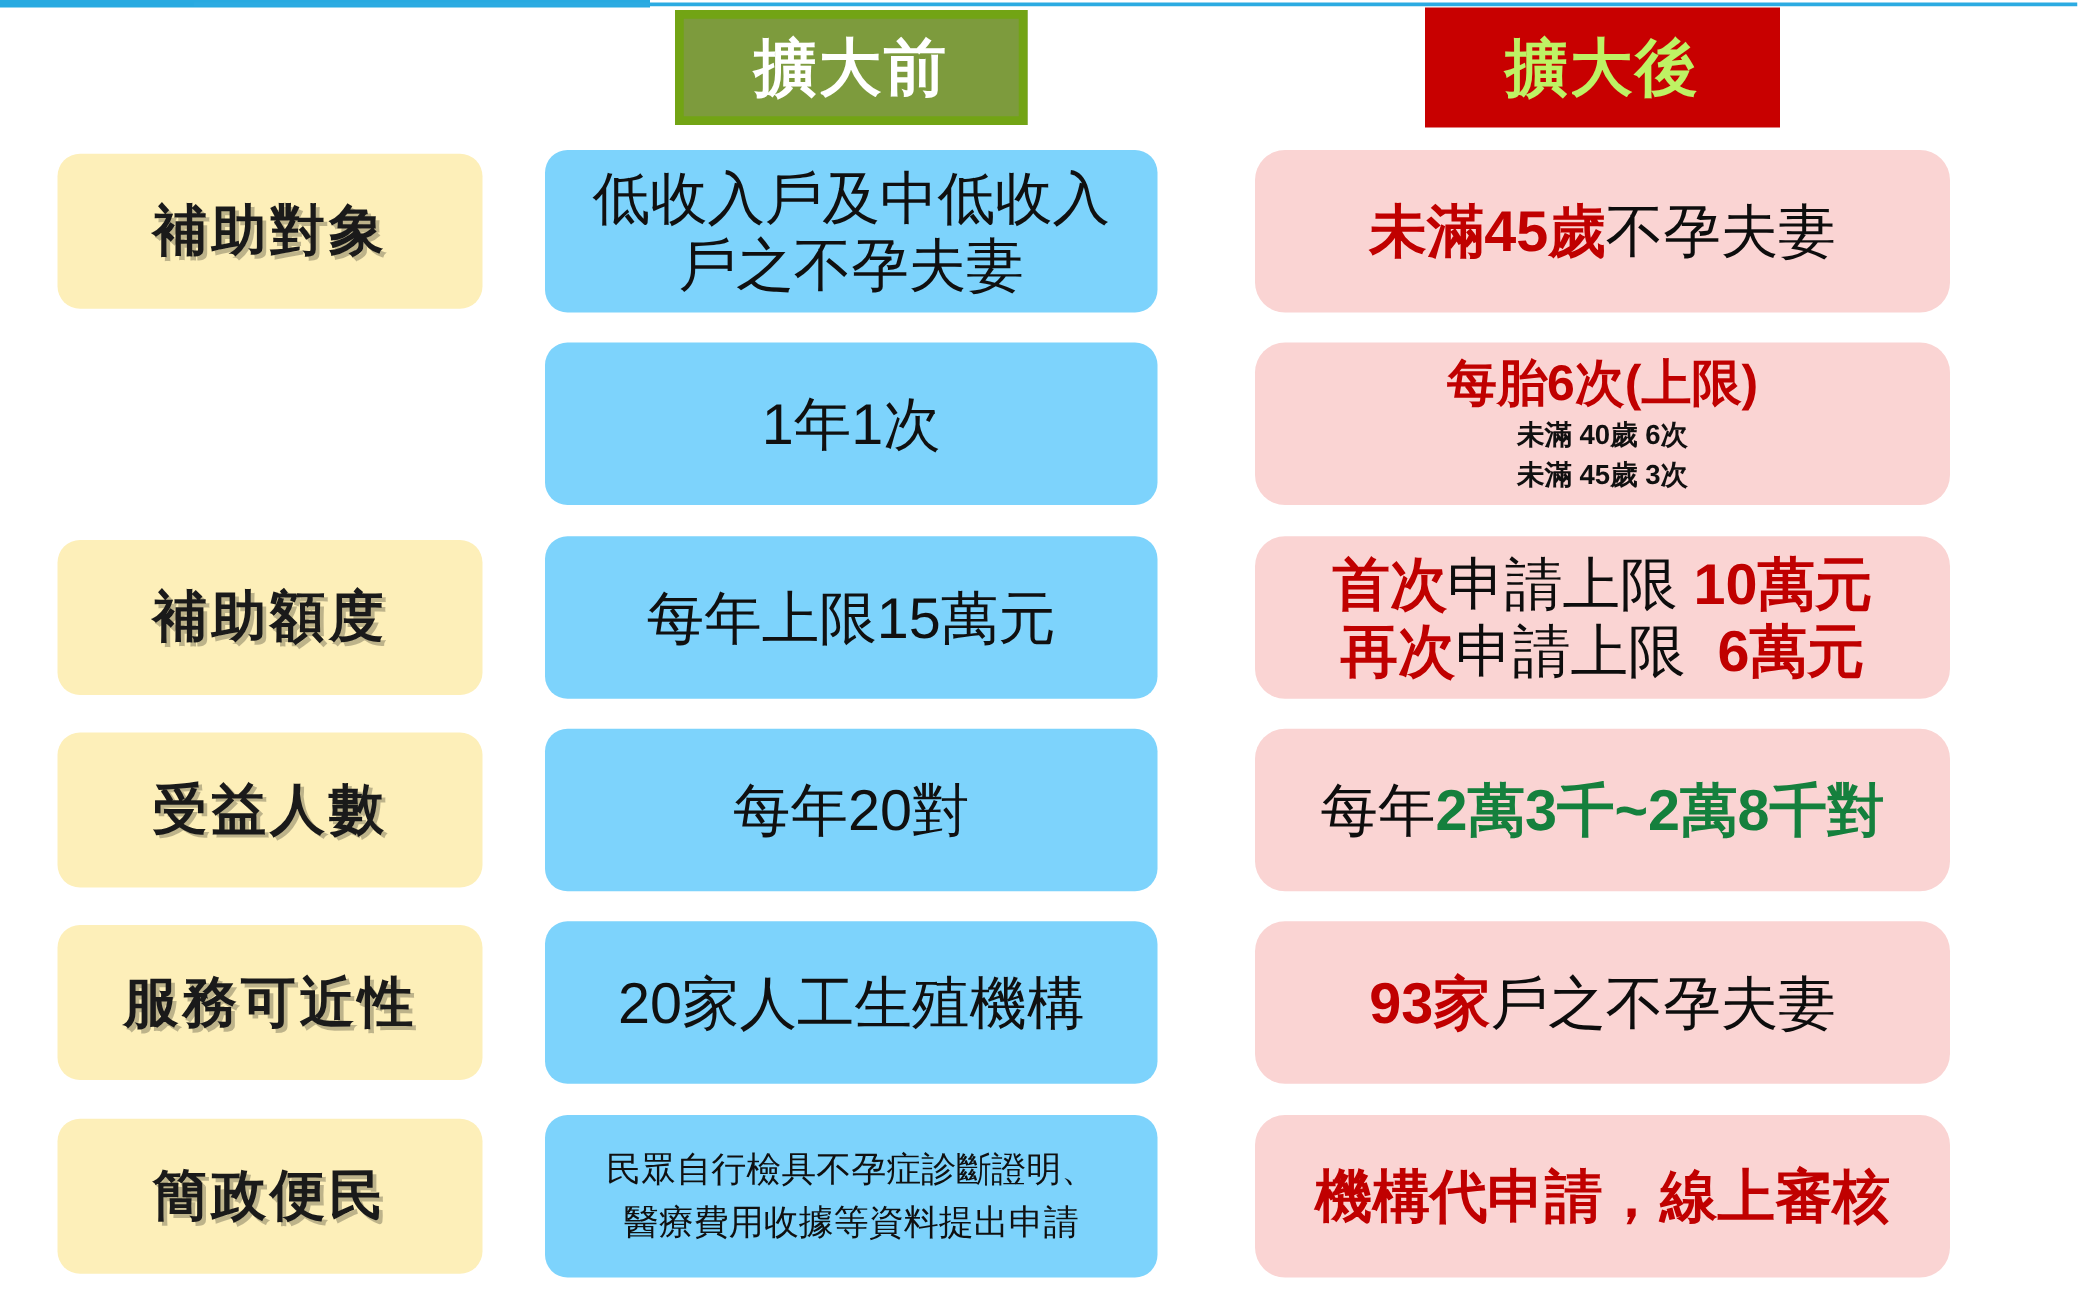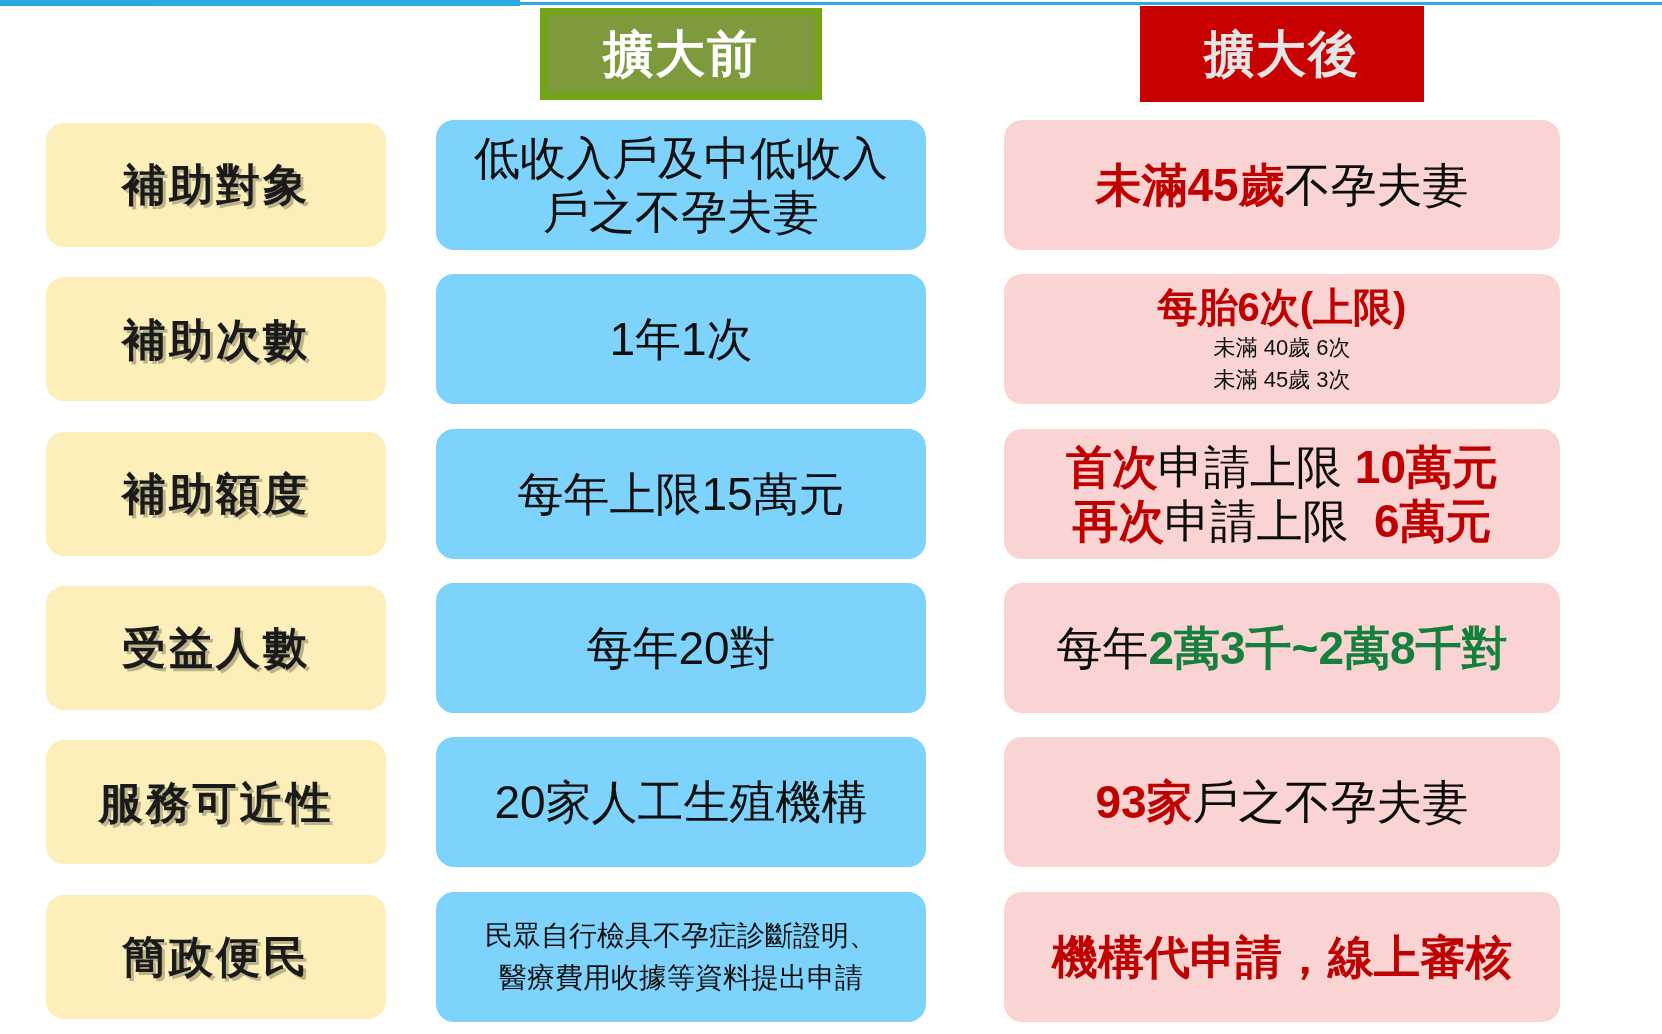--- a/index.html
+++ b/index.html
@@ -35,21 +35,21 @@
     line-height:1;
   }
   .hdr-after{
     grid-column:6;grid-row:1;
     align-self:center;justify-self:center;
     width:284px;height:96px;
     background:#c80000;
     display:flex;align-items:center;justify-content:center;
   }
   .hdr-after span{
-    color:#e5e5e5;font-size:50px;font-weight:bold;letter-spacing:2px;
+    color:#bef264;font-size:50px;font-weight:bold;letter-spacing:2px;
     line-height:1;
   }
 
   .cell{
     display:flex;align-items:center;justify-content:center;
     box-sizing:border-box;
     margin:7px 0;
     border-radius:18px;
     text-align:center;
     line-height:1.18;
@@ -73,24 +73,25 @@
   .green-cell.small{
     font-size:28px;line-height:1.5;
   }
   .pink-cell{
     grid-column:6;
     background:#fad4d3;
     font-size:46px;color:#101010;
     height:130px;align-self:center;
     padding:0 8px;
     flex-direction:column;
+    border-radius:24px;
   }
   .pink-cell .line{white-space:nowrap;}
   .pink-cell .sub{
-    font-size:22px;color:#101010;line-height:1.35;font-weight:normal;
+    font-size:22px;color:#101010;line-height:1.35;font-weight:bold;
     text-align:center;margin-top:2px;
   }
   .red{color:#c00000;font-weight:bold;}
   .redl{color:#15803d;}
   .blk{color:#0d0d0d;}
   .bigred{font-size:40px;color:#c00000;font-weight:bold;}
 </style>
 </head>
 <body>
 
@@ -112,21 +113,20 @@
       <div>低收入戶及中低收入</div>
       <div>戶之不孕夫妻</div>
     </div>
   </div>
   <div class="cell pink-cell" style="grid-row:2">
     <div class="line">
       <span class="red">未滿45歲</span><span class="blk">不孕夫妻</span>
     </div>
   </div>
 
-  <div class="cell label-cell" style="grid-row:3">補助次數</div>
   <div class="cell green-cell" style="grid-row:3">
     <div>1年1次</div>
   </div>
   <div class="cell pink-cell" style="grid-row:3">
     <div class="line bigred">每胎6次(上限)</div>
     <div class="sub">未滿 40歲 6次</div>
     <div class="sub">未滿 45歲 3次</div>
   </div>
 
   <div class="cell label-cell" style="grid-row:4">補助額度</div>

